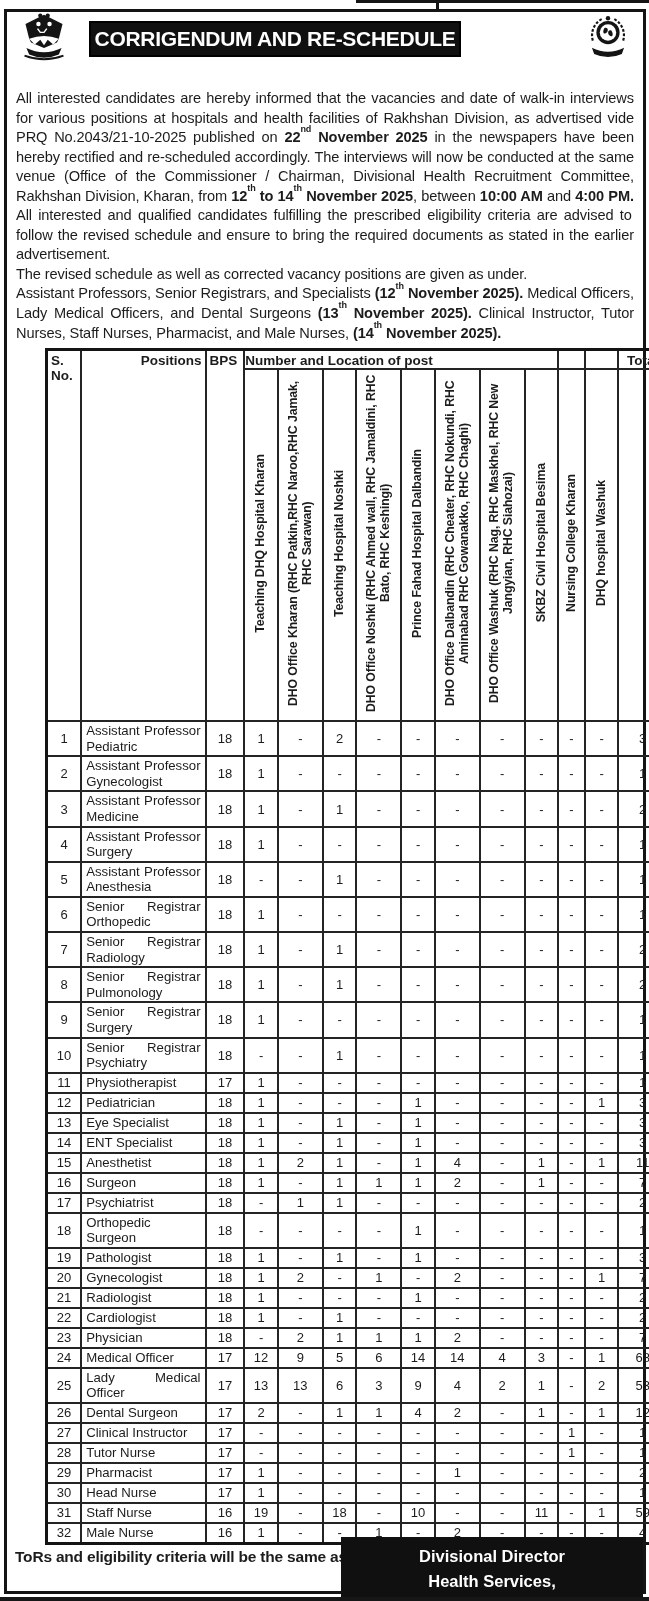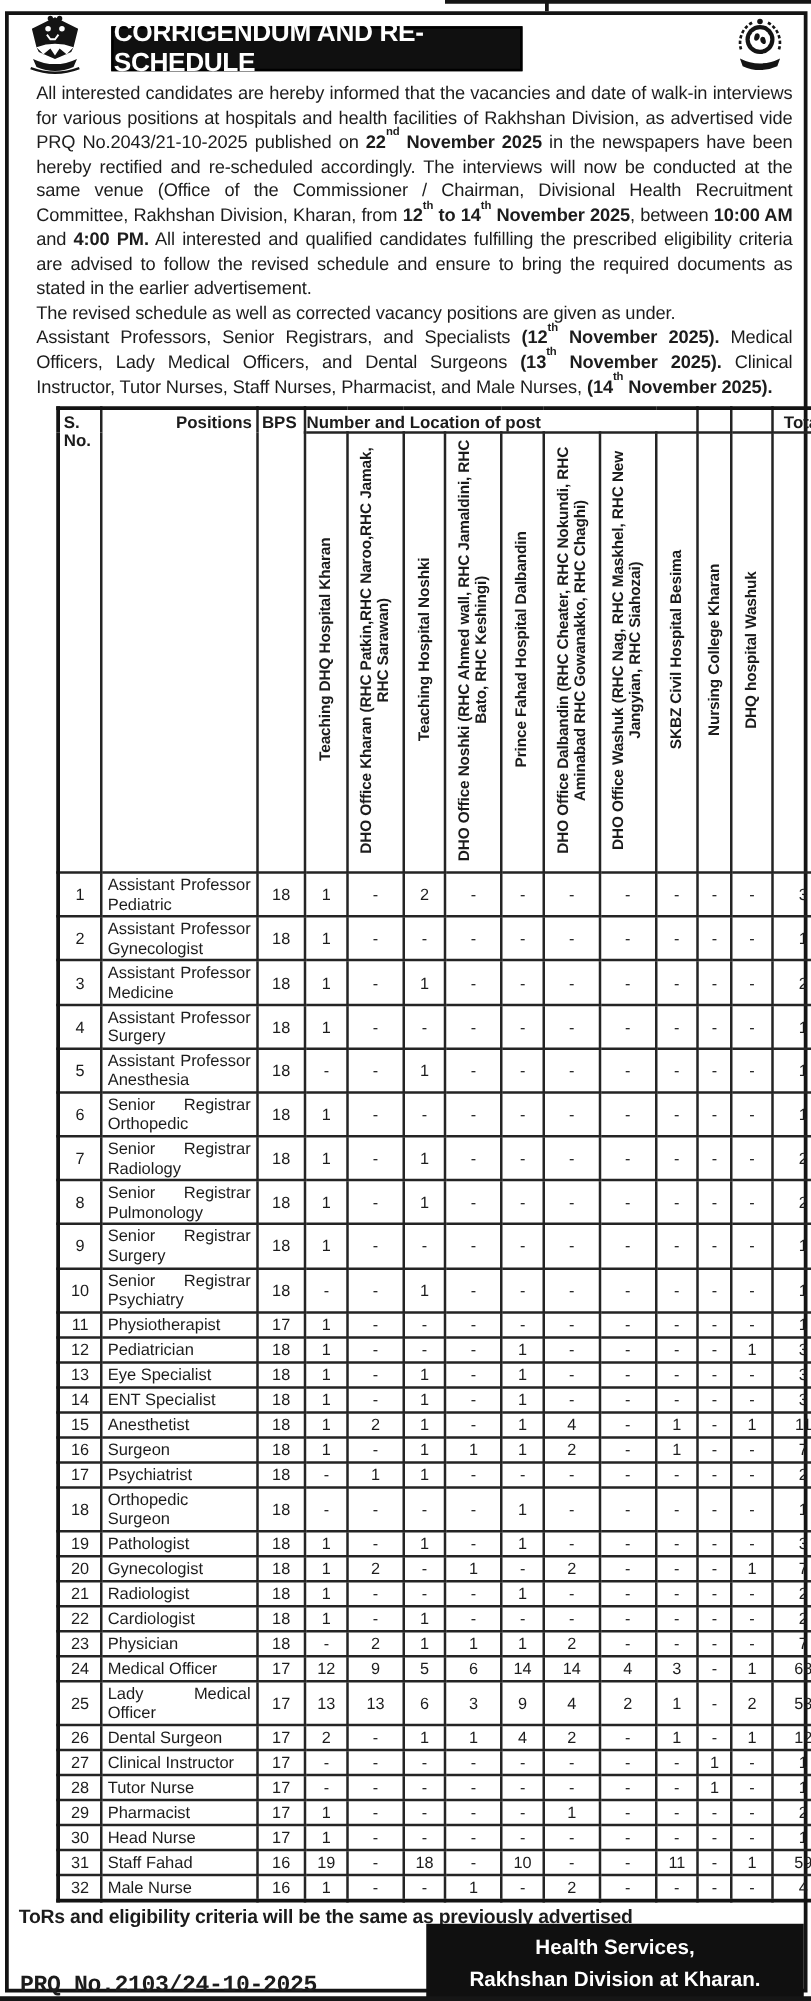--- a/index.html
+++ b/index.html
@@ -7,27 +7,27 @@
     font-family:"Liberation Sans", sans-serif; color:#1c1c1c; }
   .top-artifact-line { position:absolute; top:0; left:356px; right:0; height:3px; background:#151515; }
   .top-artifact-tick { position:absolute; top:0; left:436px; width:3px; height:12px; background:#151515; }
 
   .ad-box { position:absolute; left:4px; right:3px; top:9px; bottom:7px;
     border:3px solid #141414; display:flex; flex-direction:column; background:#fff; }
 
   
   .ad-header { display:flex; align-items:center; padding:3px 8px 2px 8px; height:52px; }
   .crest { flex:0 0 auto; }
-  .title-bar { margin-left:16px; width:329px; height:36px; background:#101010; color:#fff;
+  .title-bar { margin-left:16px; width:372px; height:36px; background:#101010; color:#fff;
     display:flex; align-items:center; justify-content:center; font-weight:bold; font-size:21px;
     letter-spacing:-0.3px; border:2px solid #000; }
   .header-spacer { flex:1; }
 
   
-  .intro { padding:2px 9px 3px 22px; font-size:14.6px; line-height:1.34; text-align:justify; letter-spacing:-0.1px; }
+  .intro { padding:2px 9px 3px 9px; font-size:14.6px; line-height:1.34; text-align:justify; letter-spacing:-0.1px;margin-top:23px; }
   .intro p { margin:0; }
   .b { font-weight:bold; }
   sup { font-size:62%; line-height:0; position:relative; top:-0.45em; }
 
   
   .table-wrap { margin:2px 6px 0 6px; }
   table.data-table { border-collapse:collapse; table-layout:fixed; width:100%;margin-left:32px; }
   .data-table th, .data-table td { border:2px solid #242424; }
   .data-table { border:3px solid #141414; }
   th.corner { vertical-align:top; text-align:right; font-size:13.5px; padding:2px 3px; }
@@ -615,21 +615,21 @@
             <td class="val">-</td>
             <td class="val">-</td>
             <td class="val">-</td>
             <td class="val">-</td>
             <td class="val">-</td>
             <td class="val">-</td>
             <td class="val">1</td>
           </tr>
           <tr>
             <td class="sno">31</td>
-            <td class="pos">Staff Fahad</td>
+            <td class="pos">Staff Nurse</td>
             <td class="val">16</td>
             <td class="val">19</td>
             <td class="val">-</td>
             <td class="val">18</td>
             <td class="val">-</td>
             <td class="val">10</td>
             <td class="val">-</td>
             <td class="val">-</td>
             <td class="val">11</td>
             <td class="val">-</td>
@@ -654,20 +654,21 @@
           </tr>
         </tbody>
     </table>
   </div>
 
   <div class="tors-note">ToRs and eligibility criteria will be the same as previously advertised</div>
 
   <div class="footer-area">
     <div class="prq-no">PRQ No.2103/24-10-2025</div>
     <div class="signature-box">
+      <div>Divisional Director</div>
       <div>Health Services,</div>
       <div>Rakhshan Division at Kharan.</div>
     </div>
   </div>
 
 </div>
 
 <div class="bottom-strip"></div>
 
 </body></html>

